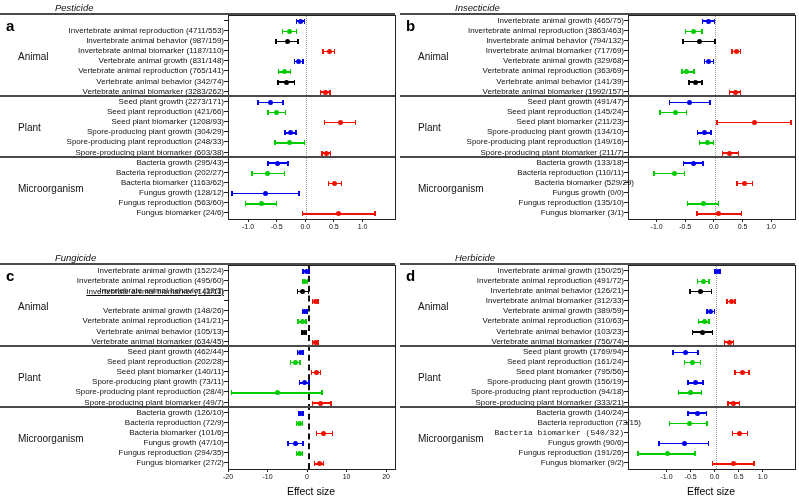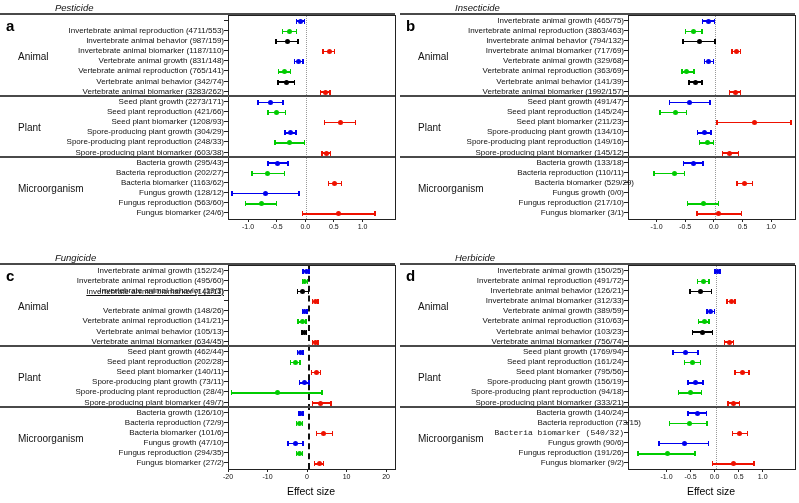--- a/index.html
+++ b/index.html
@@ -273,33 +273,33 @@
       <div class="row-label" style="left: 30px; width: 194px; top: 94.8px; line-height: 10.15px;">Seed plant growth (491/47)</div>
       <div class="rowtick" style="left: 224px; top: 98.8px;"></div>
       <div class="row-label" style="left: 30px; width: 194px; top: 105px; line-height: 10.15px;">Seed plant reproduction (145/24)</div>
       <div class="rowtick" style="left: 224px; top: 108.9px;"></div>
       <div class="row-label" style="left: 30px; width: 194px; top: 115.1px; line-height: 10.15px;">Seed plant biomarker (211/23)</div>
       <div class="rowtick" style="left: 224px; top: 119.1px;"></div>
       <div class="row-label" style="left: 30px; width: 194px; top: 125.3px; line-height: 10.15px;">Spore-producing plant growth (134/10)</div>
       <div class="rowtick" style="left: 224px; top: 129.2px;"></div>
       <div class="row-label" style="left: 30px; width: 194px; top: 135.4px; line-height: 10.15px;">Spore-producing plant reproduction (149/16)</div>
       <div class="rowtick" style="left: 224px; top: 139.4px;"></div>
-      <div class="row-label" style="left: 30px; width: 194px; top: 145.6px; line-height: 10.15px;">Spore-producing plant biomarker (145/12)</div>
+      <div class="row-label" style="left: 30px; width: 194px; top: 145.6px; line-height: 10.15px;">Spore-producing plant biomarker (211/7)</div>
       <div class="rowtick" style="left: 224px; top: 149.5px;"></div>
       <div class="rule" style="left: 0px; top: 154.1px; width: 395px;"></div>
       <div class="cat-label" style="left: 18px; top: 180.6px;">Microorganism</div>
       <div class="row-label" style="left: 30px; width: 194px; top: 155.7px; line-height: 10.15px;">Bacteria growth (133/18)</div>
       <div class="rowtick" style="left: 224px; top: 159.7px;"></div>
       <div class="row-label" style="left: 30px; width: 194px; top: 165.8px; line-height: 10.15px;">Bacteria reproduction (110/11)</div>
       <div class="rowtick" style="left: 224px; top: 169.8px;"></div>
       <div class="row-label" style="left: 40px; width: 194px; top: 176px; line-height: 10.15px;">Bacteria biomarker (529/29)</div>
       <div class="rowtick" style="left: 224px; top: 180px;"></div>
       <div class="row-label" style="left: 30px; width: 194px; top: 186.2px; line-height: 10.15px;">Fungus growth (0/0)</div>
       <div class="rowtick" style="left: 224px; top: 190.1px;"></div>
-      <div class="row-label" style="left: 30px; width: 194px; top: 196.3px; line-height: 10.15px;">Fungus reproduction (217/10)</div>
+      <div class="row-label" style="left: 30px; width: 194px; top: 196.3px; line-height: 10.15px;">Fungus reproduction (135/10)</div>
       <div class="rowtick" style="left: 224px; top: 200.3px;"></div>
       <div class="row-label" style="left: 30px; width: 194px; top: 206.4px; line-height: 10.15px;">Fungus biomarker (3/1)</div>
       <div class="rowtick" style="left: 224px; top: 210.4px;"></div>
       <div class="xtick" style="left: 256.1px; top: 217px;"></div>
       <div class="xticklabel" style="left: 241.6px; top: 221px;">-1.0</div>
       <div class="xtick" style="left: 284.7px; top: 217px;"></div>
       <div class="xticklabel" style="left: 270.2px; top: 221px;">-0.5</div>
       <div class="xtick" style="left: 313.4px; top: 217px;"></div>
       <div class="xticklabel" style="left: 298.9px; top: 221px;">0.0</div>
       <div class="xtick" style="left: 342px; top: 217px;"></div>

